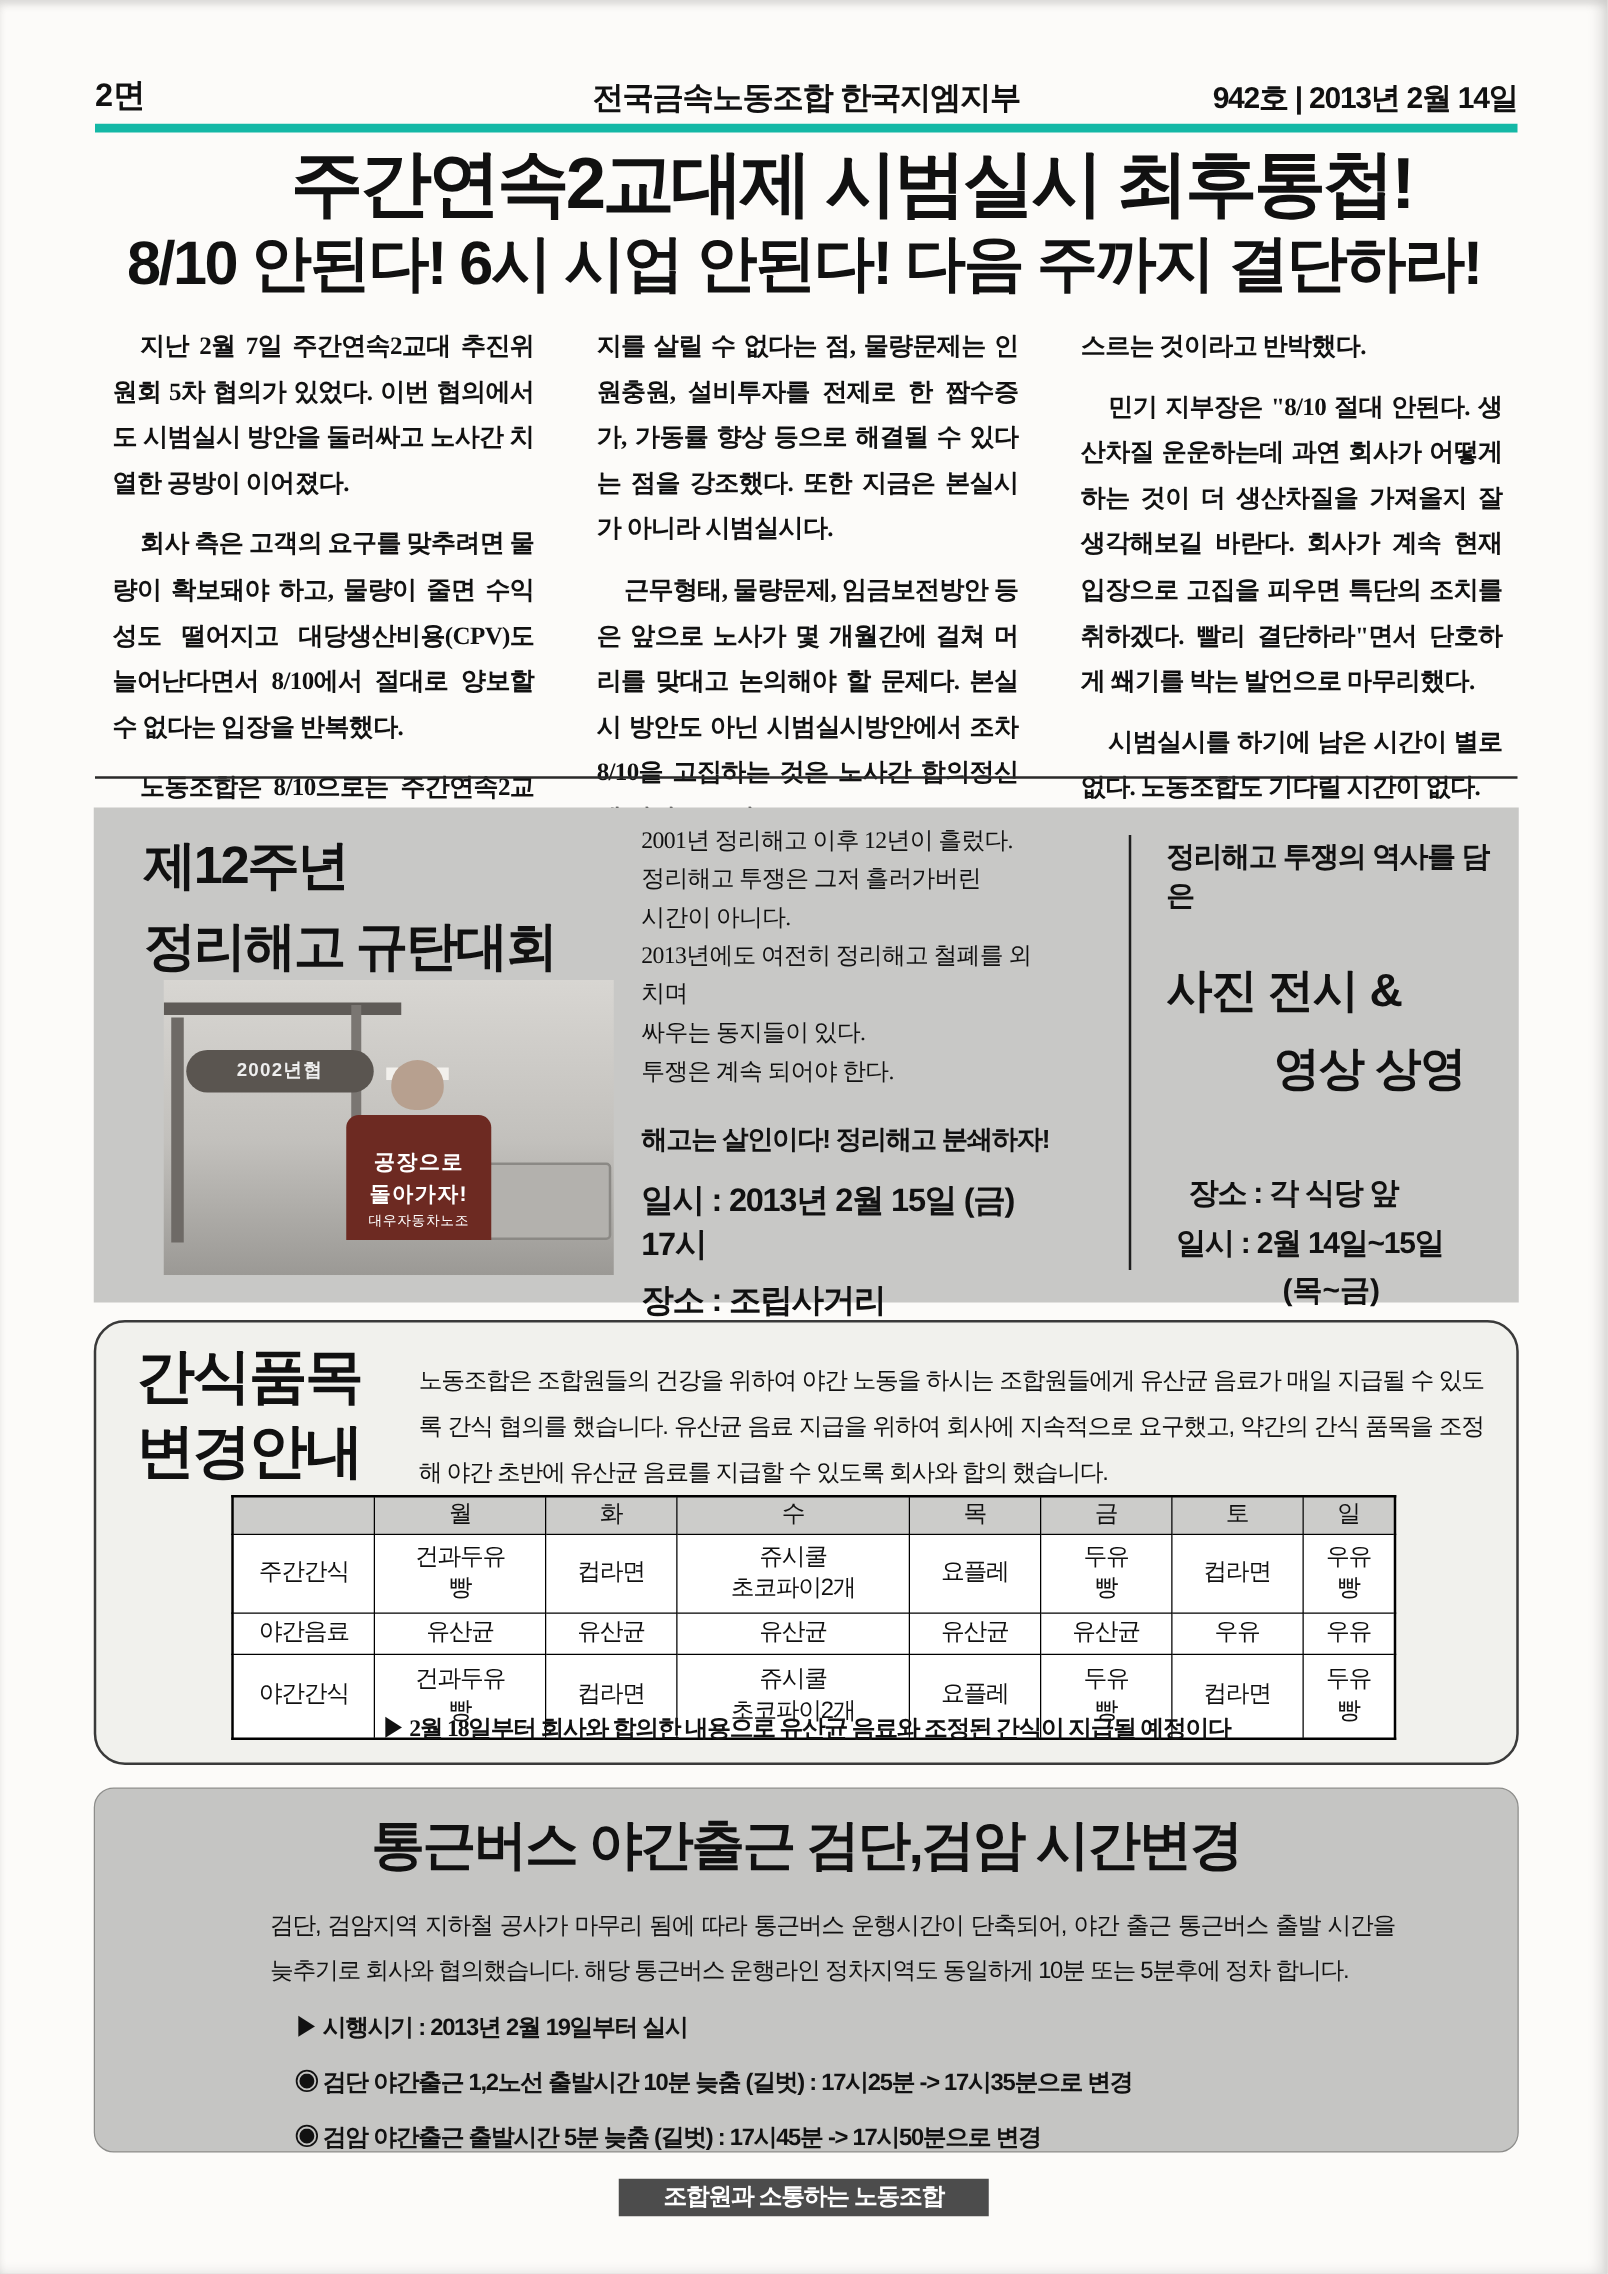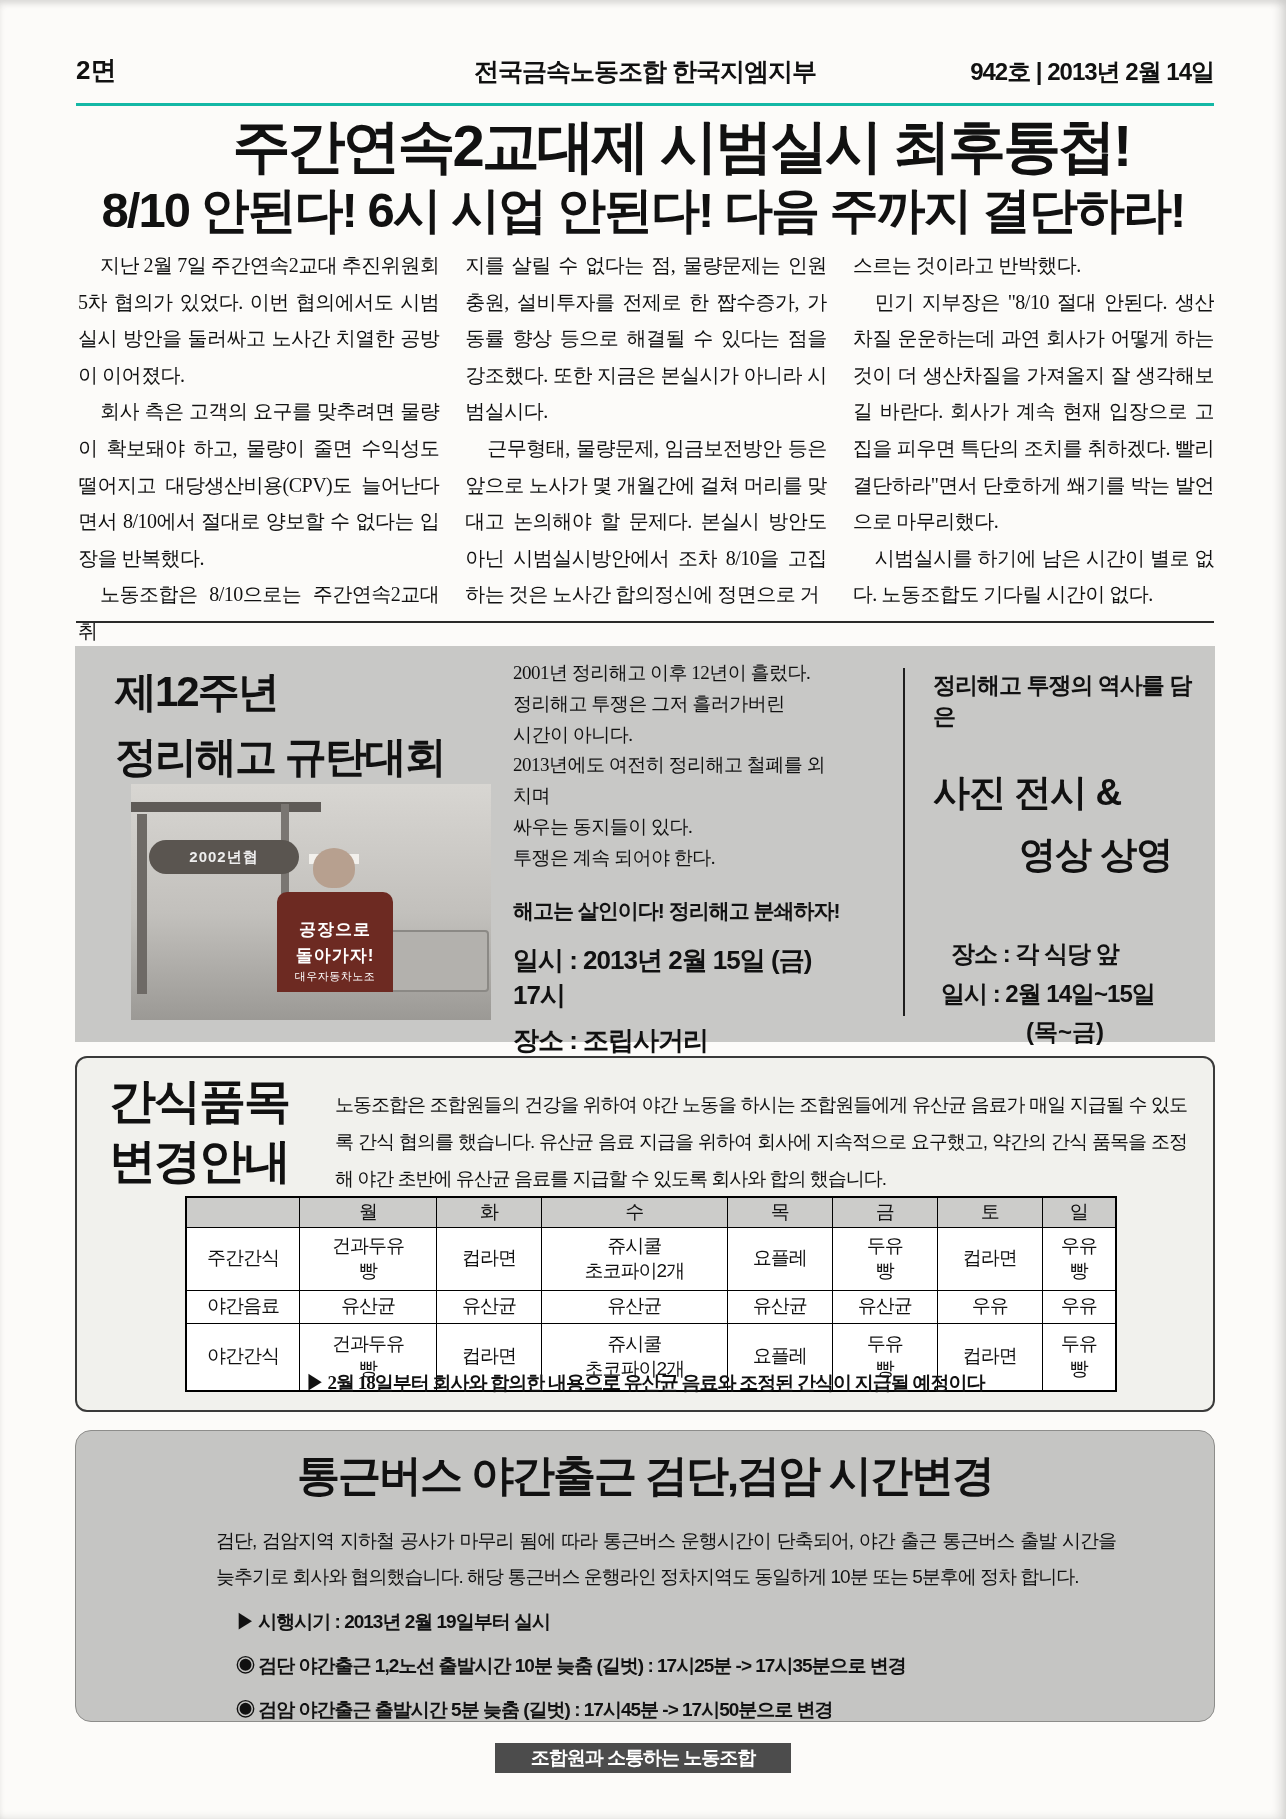--- a/index.html
+++ b/index.html
@@ -4,34 +4,34 @@
 <style>
   html,body{margin:0;padding:0;background:#e8e7e4;}
   .page{
     position:relative;width:1286px;height:1819px;margin:0 auto;
     background:#fcfbf9;overflow:hidden;
     font-family:"Liberation Sans",sans-serif;color:#111;
     box-shadow:inset -6px 0 10px rgba(0,0,0,.12), inset 0 4px 6px rgba(0,0,0,.08);
   }
   
   .hdr{position:absolute;top:60px;left:76px;width:1138px;height:46px;
-    border-bottom:3px solid #14b8a6;display:flex;align-items:flex-end;padding-bottom:15px;box-sizing:border-box;}
+    border-bottom:7px solid #14b8a6;display:flex;align-items:flex-end;padding-bottom:5px;box-sizing:border-box;}
   .hdr .pno{font-size:26px;font-weight:700;}
   .hdr .mast{position:absolute;left:0;right:0;text-align:center;font-size:25px;font-weight:700;letter-spacing:-1px;}
   .hdr .issue{margin-left:auto;font-size:24px;font-weight:600;letter-spacing:-1px;}
   
   .h1{position:absolute;top:108px;left:0;width:100%;text-align:center;
     font-size:58px;font-weight:900;letter-spacing:-3px;padding-left:38px;}
   .h2{position:absolute;top:178px;left:0;width:100%;text-align:center;
     font-size:49px;font-weight:900;letter-spacing:-2px;}
   
   .article{position:absolute;top:247px;left:78px;width:1136px;display:flex;gap:26px;
     font-family:"Liberation Serif",serif;font-size:20px;line-height:1.83;text-align:justify;letter-spacing:-0.5px;}
   .article .col{flex:1;}
-  .article p{margin:0;text-indent:1.1em;}
+  .article p{margin:12px;text-indent:1.1em;font-weight:bold;}
   .article p.noind{text-indent:0;}
   .rule1{position:absolute;top:621px;left:76px;width:1138px;border-top:2px solid #2a2a2a;}
   
   .box1{position:absolute;top:646px;left:75px;width:1140px;height:396px;background:#c8c8c6;}
   .box1 .t1{position:absolute;left:40px;top:18px;font-size:42px;font-weight:900;letter-spacing:-2px;}
   .box1 .t2{position:absolute;left:40px;top:83px;font-size:42px;font-weight:900;letter-spacing:-2px;}
   .photo{position:absolute;left:56px;top:138px;width:360px;height:236px;
     background:linear-gradient(180deg,#d8d6d2 0%,#c2c0bc 55%,#9b9995 100%);overflow:hidden;}
   .ph-banner{position:absolute;left:18px;top:56px;width:150px;height:34px;background:#5a5550;
     color:#eee;font-size:15px;font-weight:700;line-height:34px;text-align:center;letter-spacing:1px;border-radius:17px;}
@@ -55,21 +55,21 @@
   .box1 .vdiv{position:absolute;left:828px;top:22px;width:2px;height:348px;background:#1e1e1e;}
   .box1 .right{position:absolute;left:858px;top:24px;width:264px;}
   .kicker{font-size:23px;font-weight:800;letter-spacing:-1px;}
   .show1{margin-top:36px;font-size:37px;font-weight:900;letter-spacing:-1px;}
   .show2{margin-top:12px;padding-left:86px;font-size:37px;font-weight:900;letter-spacing:-1px;}
   .rplace{margin-top:58px;padding-left:18px;font-size:24px;font-weight:700;letter-spacing:-1px;}
   .rdate{margin-top:8px;padding-left:8px;font-size:24px;font-weight:700;letter-spacing:-1px;}
   .rdays{margin-top:6px;text-align:center;font-size:24px;font-weight:700;}
   
   .box2{position:absolute;top:1056px;left:75px;width:1140px;height:356px;background:#f1f1ed;
-    border:2px solid #3a3a3a;border-radius:12px;box-sizing:border-box;}
+    border:2px solid #3a3a3a;border-radius:25px;box-sizing:border-box;}
   .box2 .t1{position:absolute;left:32px;top:12px;font-size:47px;font-weight:900;letter-spacing:-2px;}
   .box2 .t2{position:absolute;left:32px;top:72px;font-size:47px;font-weight:900;letter-spacing:-2px;}
   .box2 .para{position:absolute;left:258px;top:28px;width:852px;font-size:19px;line-height:1.95;
     font-weight:500;letter-spacing:-1px;text-align:justify;}
   table.snack{position:absolute;left:108px;top:138px;width:932px;border-collapse:collapse;background:#fff;
     font-size:19px;letter-spacing:-1px;}
   table.snack th,table.snack td{border:1px solid #000;text-align:center;vertical-align:middle;
     white-space:pre-line;line-height:1.3;padding:2px 2px;}
   table.snack{border:2px solid #000;}
   table.snack thead th{background:#ccccca;height:24px;font-weight:500;}

